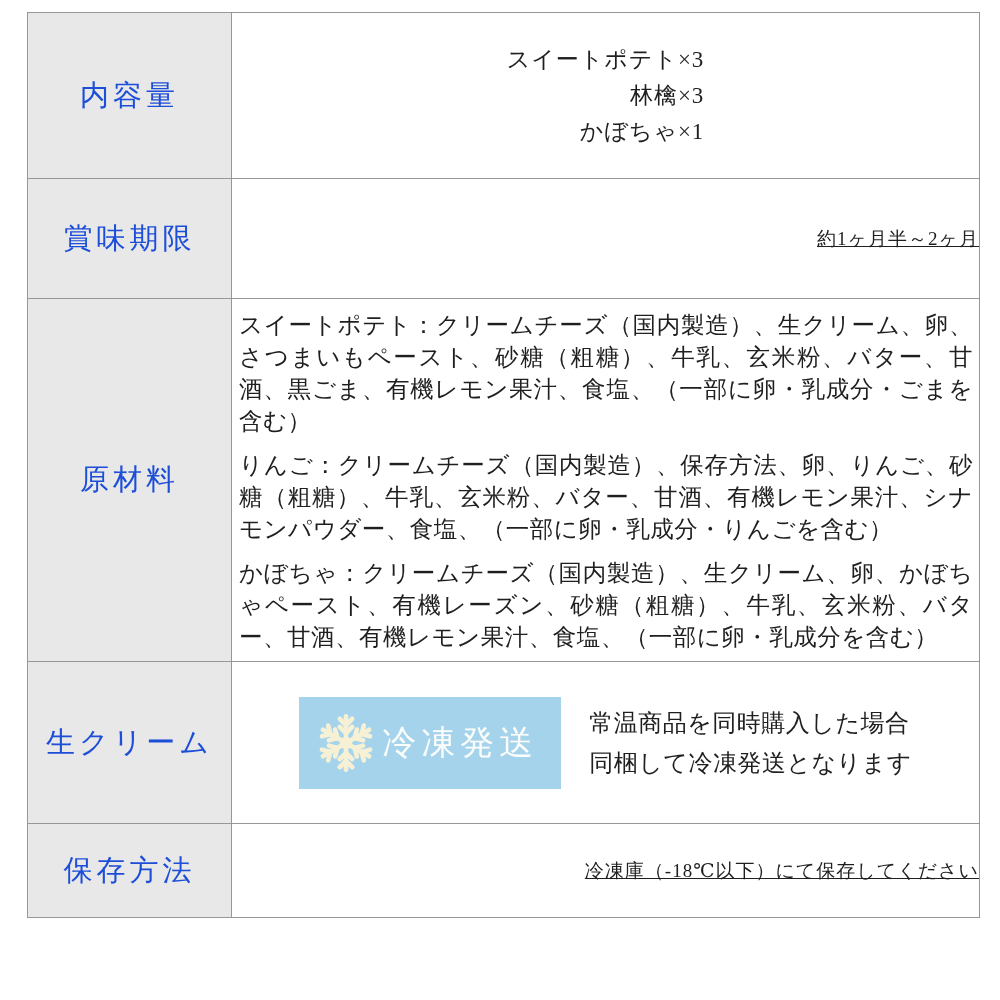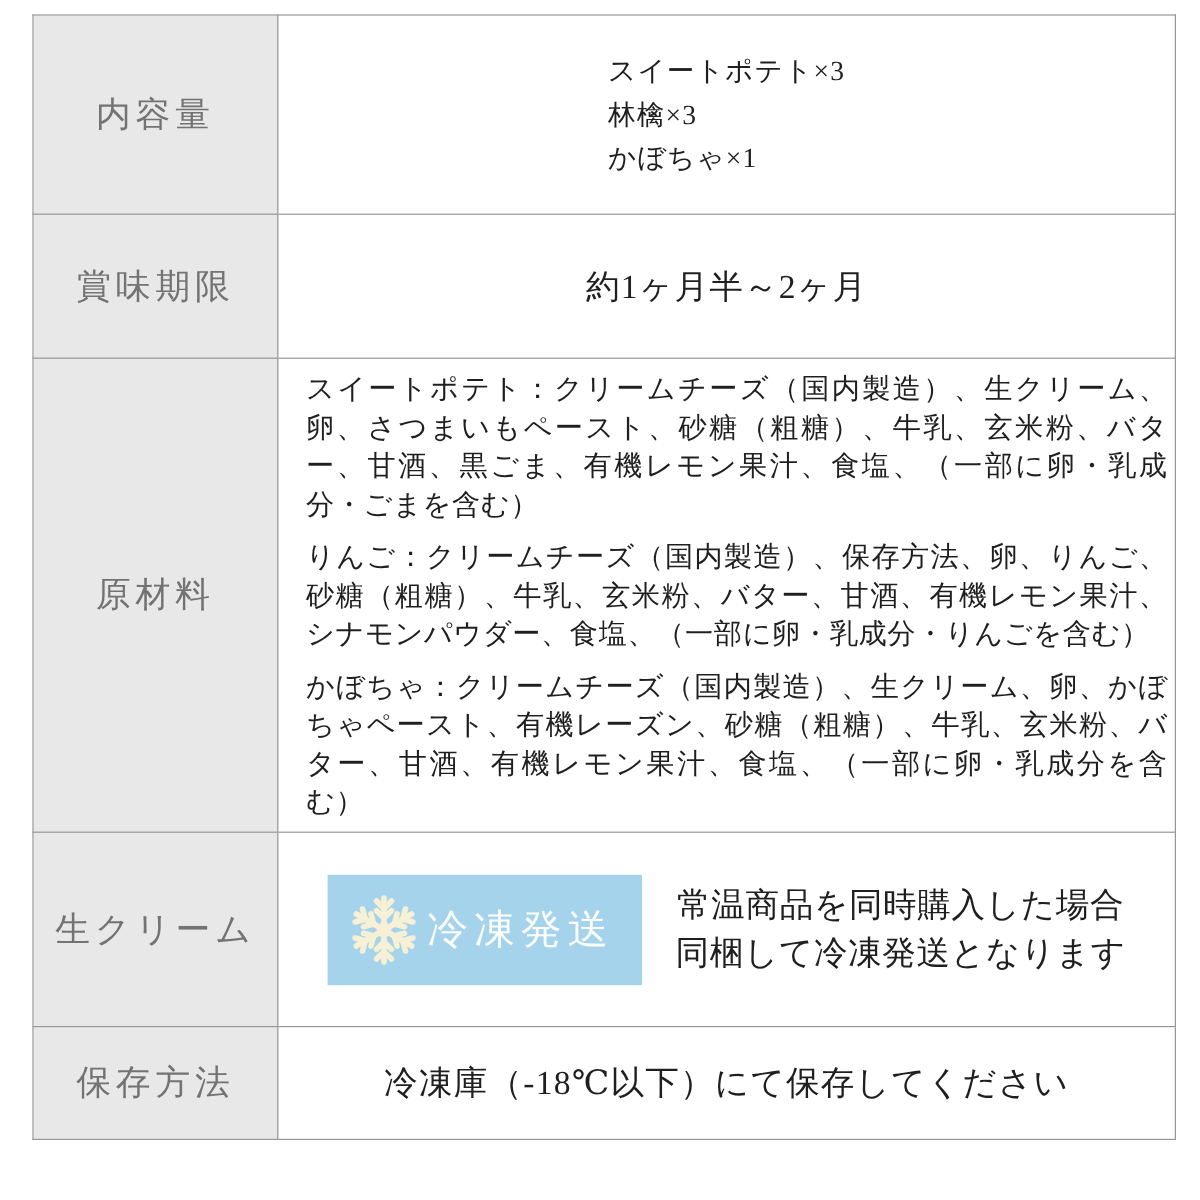--- a/index.html
+++ b/index.html
@@ -21,37 +21,37 @@
     vertical-align:middle;
     padding:0;
   }
   table.spec th{
     width:203px;
     background:#e8e8e8;
     font-weight:normal;
     font-size:29px;
     letter-spacing:4px;
     text-align:center;
-    color:#737373;
+    color:#1d4ed8;
   }
   td.cell{ background:#ffffff; }
   
   .r1{height:166px;} .r2{height:120px;} .r3{height:340px;}
   .r4{height:120px;} .r5{height:162px;} .r6{height:94px;}
 
   
   .lines-center{ text-align:center; }
   .lines-center .block{
-    display:inline-block;text-align:left;
+    display:inline-block;text-align:right;
     font-size:23px;line-height:36px;letter-spacing:1px;
   }
   
-  .center-text{ text-align:center;font-size:28px;letter-spacing:1px; }
+  .center-text{ text-align:right;font-size:19px;letter-spacing:1px;text-decoration:underline; }
   
-  .ingredients{ padding:10px 6px 8px 7px;margin-left:16px; }
+  .ingredients{ padding:10px 6px 8px 7px; }
   .ingredients p{
     margin:0 0 12px 0;
     font-size:23.5px;line-height:32px;
     text-align:justify;text-justify:inter-ideograph;
     letter-spacing:0.5px;
   }
   .ingredients p:last-child{margin-bottom:0;}
   
   .size-lines{ text-align:center;font-size:24px;line-height:40px;letter-spacing:1px; }
   
@@ -63,21 +63,21 @@
     background:#a6d3ec;
     display:flex;align-items:center;justify-content:flex-start;
     gap:5px;padding-left:16px;box-sizing:border-box;
     flex:0 0 auto;
   }
   .frozen-badge .badge-label{
     color:#fbfdfa;font-size:34px;letter-spacing:5px;white-space:nowrap;
   }
   .snowflake{flex:0 0 auto;display:block;}
   .ship-note{
-    font-size:28px;line-height:40px;text-align:center;letter-spacing:0.5px;
+    font-size:24px;line-height:40px;text-align:left;letter-spacing:0.5px;
   }
 </style>
 </head>
 <body>
 
 <div class="page">
   <table class="spec">
 
     <tbody>
         <tr class="r1">

